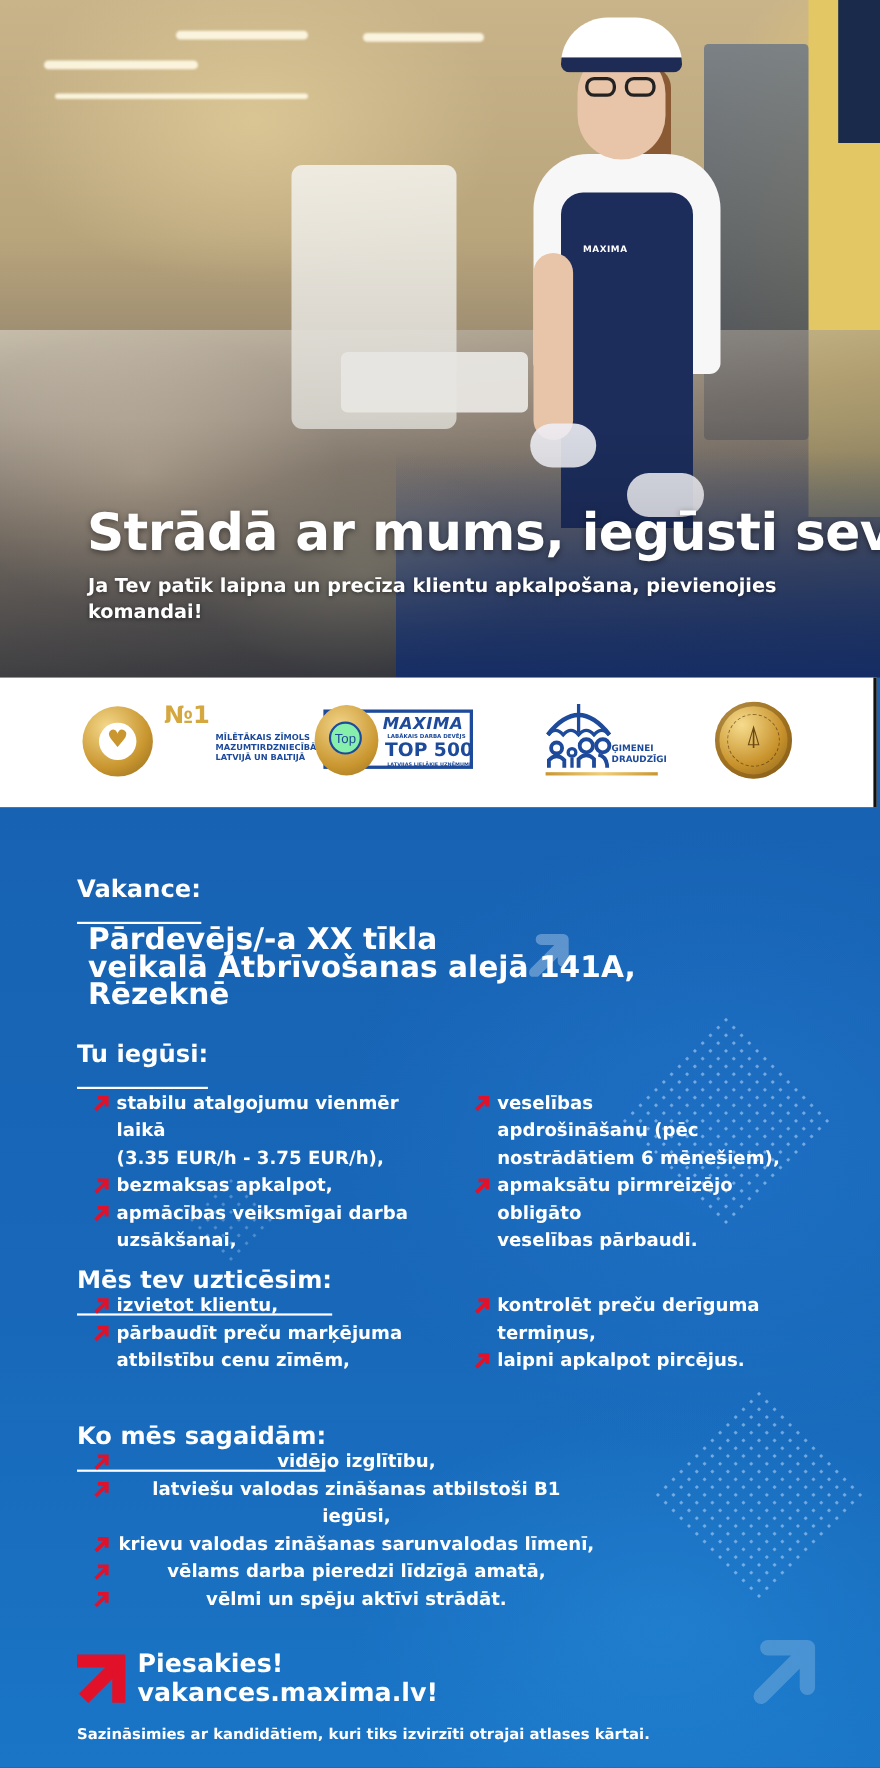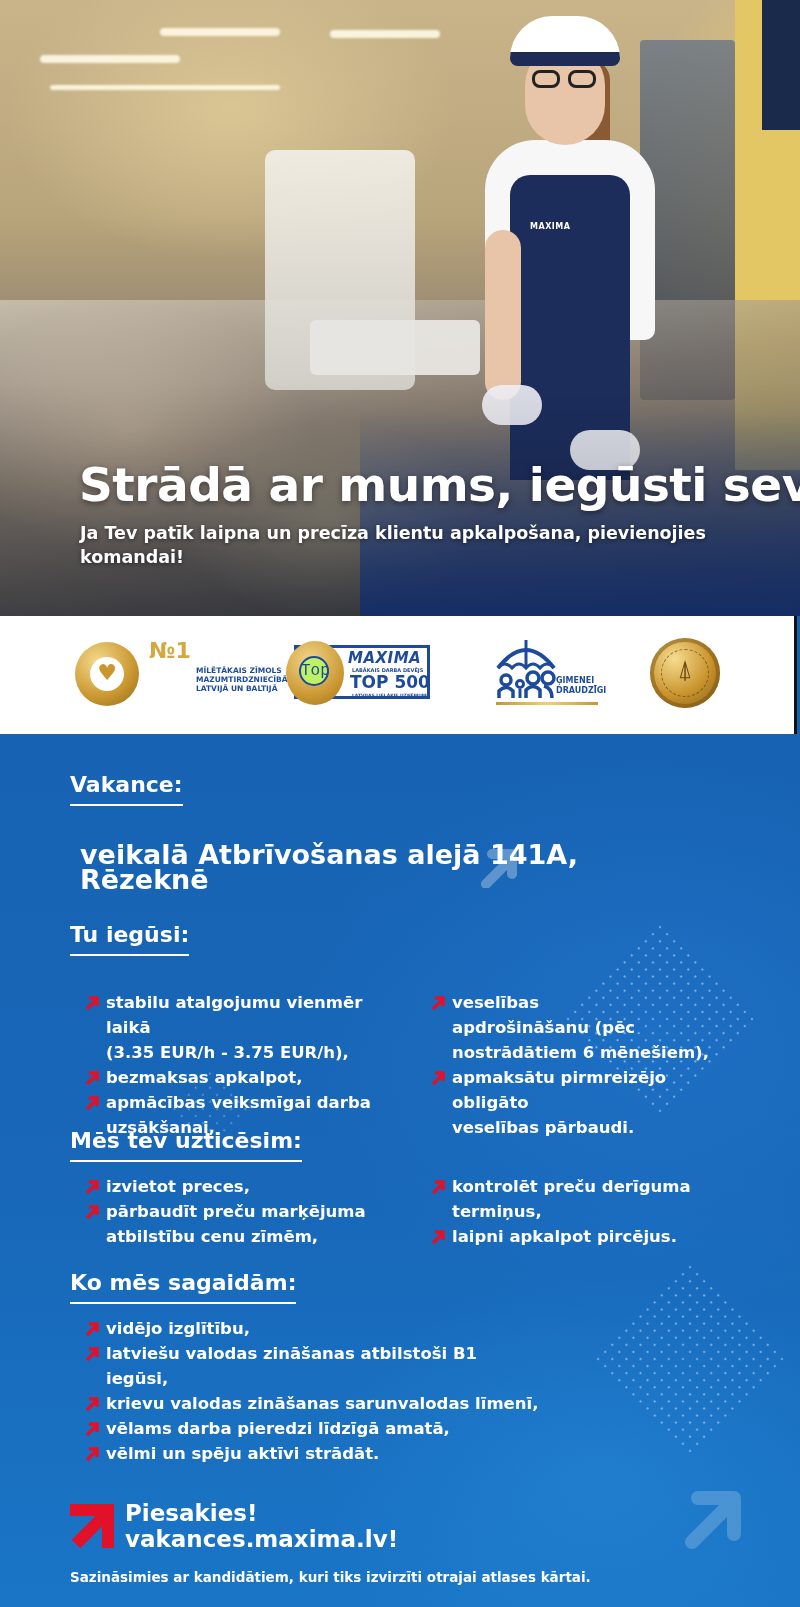--- a/index.html
+++ b/index.html
@@ -72,21 +72,21 @@
     background: radial-gradient(circle at 35% 30%, #f4d98c, #c9962f 60%, #8f6a1e); }
   .gold-ring .inner { position: absolute; left: 15px; top: 15px; width: 34px; height: 34px; border-radius: 50%; background: #fff; }
   .gold-ring .heart { position: absolute; left: 22px; top: 21px; width: 20px; height: 20px; color: #c9962f; font-size: 22px; line-height: 20px; text-align: center; }
   .award-1 .no1 { position: absolute; left: 74px; top: 0; font-size: 22px; font-weight: bold; color: #d4a73f; line-height: 22px; }
   .award-1 .line { position: absolute; left: 74px; font-size: 7.5px; font-weight: bold; color: #1d4a9a; line-height: 9px; white-space: nowrap; margin-left: 47px; }
 
   .award-2 { left: 286px; top: 25px; width: 152px; height: 68px; }
   .award-2 .frame { position: absolute; left: 8px; top: 4px; width: 136px; height: 54px; border: 3px solid #1d4a9a; }
   .award-2 .gold-disc { position: absolute; left: 0; top: 0; width: 58px; height: 64px; border-radius: 50% 50% 50% 50%;
     background: radial-gradient(circle at 40% 30%, #f2d58a, #c9962f 65%, #9c7422); }
-  .award-2 .top-badge { position: absolute; left: 13px; top: 15px; width: 30px; height: 30px; border-radius: 50%; background: #bef264; border: 2px solid #1d4a9a; color: #1d4a9a; font-family: Liberation Mono, monospace; font-size: 16px; text-align: center; line-height: 26px; }
+  .award-2 .top-badge { position: absolute; left: 13px; top: 15px; width: 30px; height: 30px; border-radius: 50%; background: #86efac; border: 2px solid #1d4a9a; color: #1d4a9a; font-family: Liberation Sans, sans-serif; font-size: 12px; text-align: center; line-height: 26px; }
   .award-2 .brand { position: absolute; left: 62px; top: 8px; font-size: 15px; font-weight: bold; font-style: italic; color: #1d4a9a; letter-spacing: 0.5px; }
   .award-2 .sub1 { position: absolute; left: 66px; top: 26px; font-size: 5px; font-weight: bold; color: #1d4a9a; white-space: nowrap; }
   .award-2 .top500 { position: absolute; left: 64px; top: 32px; font-size: 17px; font-weight: bold; color: #1d4a9a; white-space: nowrap; line-height: 18px; }
   .award-2 .sub2 { position: absolute; left: 66px; top: 52px; font-size: 4.5px; font-weight: bold; color: #1d4a9a; white-space: nowrap; }
 
   .award-3 { left: 494px; top: 20px; width: 110px; height: 76px; }
   .award-3 svg { position: absolute; left: 0; top: 0; }
   .award-3 .txt { position: absolute; left: 62px; top: 40px; font-size: 8px; font-weight: bold; color: #1d4a9a; line-height: 10px; white-space: nowrap; }
   .award-3 .bar { position: absolute; left: 2px; top: 66px; width: 102px; height: 3px; background: linear-gradient(90deg, #c9962f, #f0cf7a, #c9962f); }
 
@@ -106,22 +106,23 @@
     color: #fff;
   }
   .dots { position: absolute; width: 140px; height: 140px; transform: rotate(45deg);
     background-image: radial-gradient(circle, rgba(190,220,255,0.55) 1.2px, rgba(0,0,0,0) 1.6px);
     background-size: 10px 10px; }
   .ghost-arrow { position: absolute; color: rgba(255,255,255,0.28); }
 
   .section-heading {
     position: absolute; left: 70px;
     font-size: 22px; font-weight: bold; color: #fff;
-    padding-bottom: 7px; border-bottom: 2px solid #fff;
+    padding-bottom: 17px; border-bottom: 2px solid #fff;
     white-space: nowrap;
+    margin-top: 24px;
   }
   .job-title {
     position: absolute; left: 80px; top: 108px; width: 500px;
     font-size: 27px; font-weight: bold; line-height: 25px; color: #fff;
   }
   .list { position: absolute; list-style: none; }
   .list li { position: relative; padding-left: 24px; font-size: 16.5px; font-weight: bold; line-height: 25px; color: #fff; }
   .list li .bullet { position: absolute; left: 2px; top: 5px; width: 16px; height: 16px; }
 
   .cta-arrow { position: absolute; left: 68px; top: 768px; width: 48px; height: 48px; }
@@ -222,20 +223,21 @@
 
   <svg class="ghost-arrow" style="left:478px;top:112px" width="42" height="42" viewBox="0 0 42 42">
     <path d="M8 38 L34 12 M14 8 H34 V28" fill="none" stroke="rgba(255,255,255,0.3)" stroke-width="10" stroke-linecap="round" stroke-linejoin="round"></path>
   </svg>
   <svg class="ghost-arrow" style="left:682px;top:754px" width="62" height="62" viewBox="0 0 62 62">
     <path d="M10 54 L50 14 M16 10 H52 V46" fill="none" stroke="rgba(255,255,255,0.2)" stroke-width="14" stroke-linecap="round" stroke-linejoin="round"></path>
   </svg>
 
   <h2 class="section-heading" style="top:38px">Vakance:</h2>
   <div class="job-title">
+    <div>Pārdevējs/-a XX tīkla</div>
     <div>veikalā Atbrīvošanas alejā 141A,</div>
     <div>Rēzeknē</div>
   </div>
 
   <h2 class="section-heading" style="top:188px">Tu iegūsi:</h2>
   <ul class="list" style="left:82px;top:256px;width:330px;">
     <li>
       <svg class="bullet" viewBox="0 0 16 16">
           <path d="M3 14 L13 4 M5 3 H13 V11" fill="none" stroke="#e2112a" stroke-width="3.5"></path>
         </svg>
@@ -273,21 +275,21 @@
         <div>veselības pārbaudi.</div>
     </li>
   </ul>
 
   <h2 class="section-heading" style="top:394px">Mēs tev uzticēsim:</h2>
   <ul class="list" style="left:82px;top:440px;width:330px;">
     <li>
       <svg class="bullet" viewBox="0 0 16 16">
           <path d="M3 14 L13 4 M5 3 H13 V11" fill="none" stroke="#e2112a" stroke-width="3.5"></path>
         </svg>
-      <div>izvietot preces,</div>
+      <div>izvietot klientu,</div>
     </li>
     <li>
       <svg class="bullet" viewBox="0 0 16 16">
           <path d="M3 14 L13 4 M5 3 H13 V11" fill="none" stroke="#e2112a" stroke-width="3.5"></path>
         </svg>
       <div>pārbaudīt preču marķējuma</div>
         <div>atbilstību cenu zīmēm,</div>
     </li>
   </ul>
   <ul class="list" style="left:428px;top:440px;width:320px;">
@@ -300,21 +302,21 @@
     </li>
     <li>
       <svg class="bullet" viewBox="0 0 16 16">
           <path d="M3 14 L13 4 M5 3 H13 V11" fill="none" stroke="#e2112a" stroke-width="3.5"></path>
         </svg>
       <div>laipni apkalpot pircējus.</div>
     </li>
   </ul>
 
   <h2 class="section-heading" style="top:536px">Ko mēs sagaidām:</h2>
-  <ul class="list" style="left:82px;top:582px;width:460px;">
+  <ul class="list" style="left:82px;top:582px;width:460px;text-align:center;">
     <li>
       <svg class="bullet" viewBox="0 0 16 16">
           <path d="M3 14 L13 4 M5 3 H13 V11" fill="none" stroke="#e2112a" stroke-width="3.5"></path>
         </svg>
       <div>vidējo izglītību,</div>
     </li>
     <li>
       <svg class="bullet" viewBox="0 0 16 16">
           <path d="M3 14 L13 4 M5 3 H13 V11" fill="none" stroke="#e2112a" stroke-width="3.5"></path>
         </svg>

